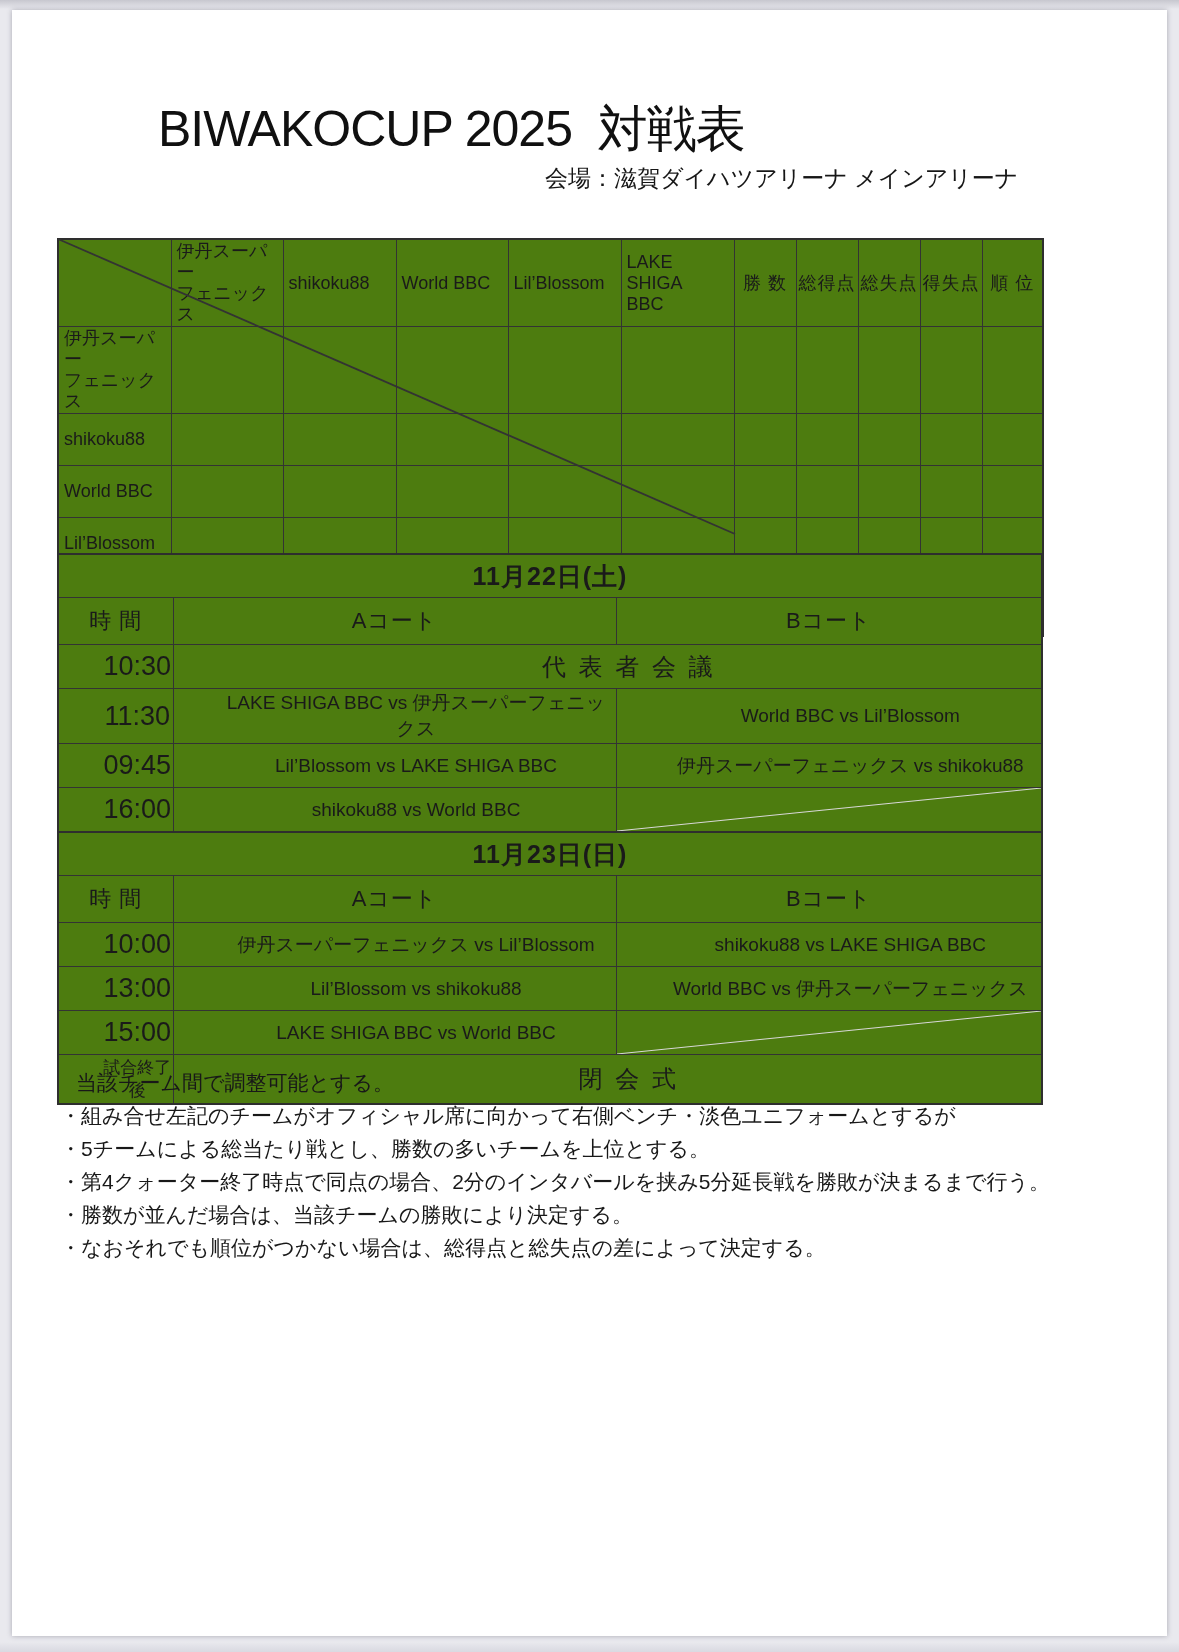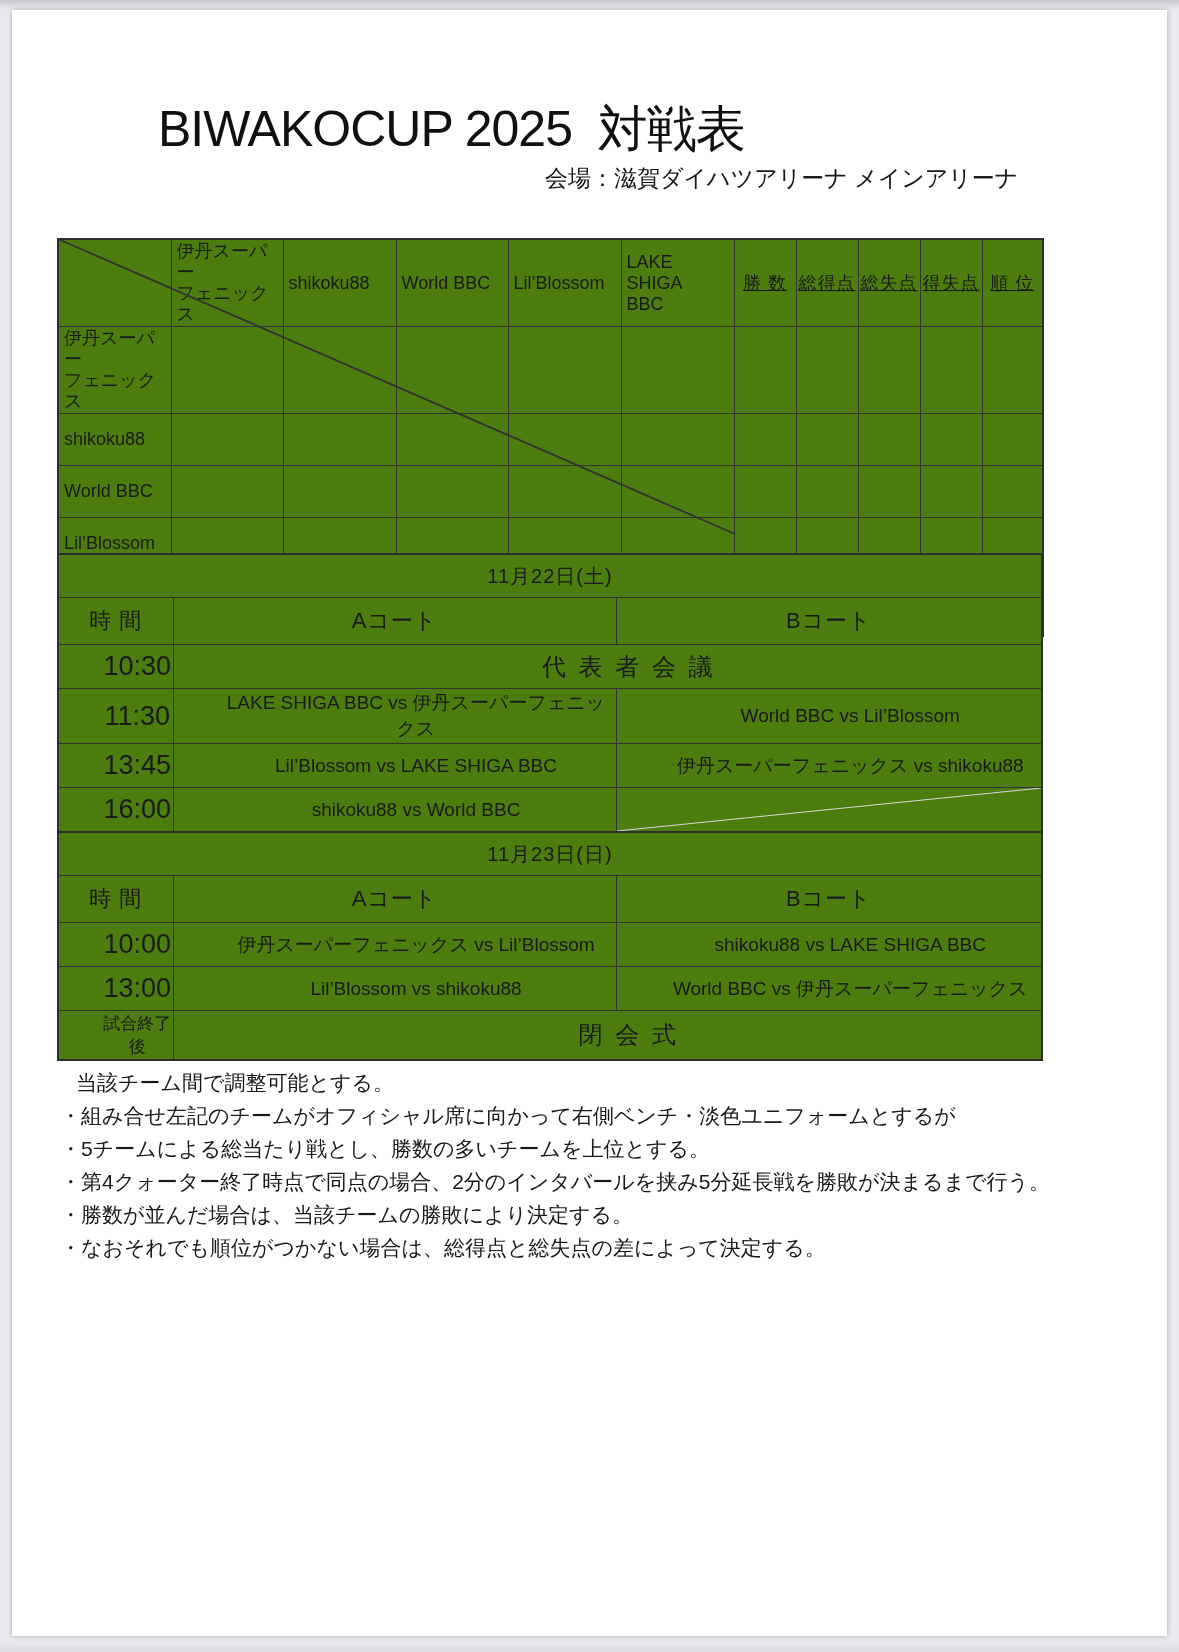--- a/index.html
+++ b/index.html
@@ -22,27 +22,27 @@
 
   table{border-collapse:collapse;table-layout:fixed;background:#4d7c0f;}
   td{border:1.6px solid #333;overflow:hidden;}
 
   
   .standings{position:absolute;left:45px;top:228px;width:985px;border:2.5px solid #2e2e2e;}
   .standings td{font-size:18px;vertical-align:middle;color:#1a1a1a;}
   .standings .hrow td{height:50px;}
   .standings tbody tr td{height:49px;}
   .team-h,.team-label{text-align:left;padding:1px 2px 1px 5px;white-space:pre-line;line-height:21px;}
-  .stat-h{text-align:center;letter-spacing:1px;text-decoration:underline;}
+  .stat-h{text-align:center;letter-spacing:1px;}
   .diag-overlay{position:absolute;left:45px;top:228px;width:985px;height:297px;pointer-events:none;}
 
   
   .sched{position:absolute;left:45px;top:543px;width:984px;border:2.5px solid #2e2e2e;}
   .sched td{font-size:19px;text-align:center;vertical-align:middle;color:#1a1a1a;}
-  .sched .day td{font-size:20px;height:40px;border-top:2.3px solid #2e2e2e;letter-spacing:1px;}
+  .sched .day td{font-size:25px;height:40px;border-top:2.3px solid #2e2e2e;letter-spacing:1px;font-weight:bold;}
   .sched .colhdr td{font-size:22px;height:44px;letter-spacing:1px;}
   .sched .r-data td{height:41px;padding-left:44px;}
   .sched .time{font-size:27px;letter-spacing:0;}
   .sched .time-small{font-size:17px;}
   .sched .event{font-size:24px;letter-spacing:3px;}
   .slashcell{position:relative;padding:0;}
   .slashcell svg{position:absolute;left:0;top:0;width:100%;height:100%;display:block;}
 
   
   .notes{position:absolute;left:48px;top:1056px;width:1070px;font-size:21px;line-height:33px;color:#181818;}
@@ -184,21 +184,21 @@
       <tr class="r-data">
         <td class="time">10:30</td>
         <td colspan="2" class="event">代 表 者 会 議</td>
       </tr>
       <tr class="r-data">
         <td class="time">11:30</td>
         <td>LAKE SHIGA BBC vs 伊丹スーパーフェニックス</td>
         <td>World BBC vs Lil’Blossom</td>
       </tr>
       <tr class="r-data">
-        <td class="time">13:45</td>
+        <td class="time">09:45</td>
         <td>Lil’Blossom vs LAKE SHIGA BBC</td>
         <td>伊丹スーパーフェニックス vs shikoku88</td>
       </tr>
       <tr class="r-data">
         <td class="time">16:00</td>
         <td>shikoku88 vs World BBC</td>
         <td class="slashcell">
           <svg viewBox="0 0 100 100" preserveAspectRatio="none">
             <line x1="0" y1="100" x2="100" y2="0" stroke="#d8d8d8" stroke-width="1" vector-effect="non-scaling-stroke"></line>
           </svg>
@@ -214,20 +214,29 @@
       </tr>
       <tr class="r-data">
         <td class="time">10:00</td>
         <td>伊丹スーパーフェニックス vs Lil’Blossom</td>
         <td>shikoku88 vs LAKE SHIGA BBC</td>
       </tr>
       <tr class="r-data">
         <td class="time">13:00</td>
         <td>Lil’Blossom vs shikoku88</td>
         <td>World BBC vs 伊丹スーパーフェニックス</td>
+      </tr>
+      <tr class="r-data">
+        <td class="time">15:00</td>
+        <td>LAKE SHIGA BBC vs World BBC</td>
+        <td class="slashcell">
+          <svg viewBox="0 0 100 100" preserveAspectRatio="none">
+            <line x1="0" y1="100" x2="100" y2="0" stroke="#d8d8d8" stroke-width="1" vector-effect="non-scaling-stroke"></line>
+          </svg>
+        </td>
       </tr>
       <tr class="r-data">
         <td class="time-small">試合終了後</td>
         <td colspan="2" class="event">閉 会 式</td>
       </tr>
     </tbody>
   </table>
 
   <div class="notes">
     <div class="note indent">当該チーム間で調整可能とする。</div>

